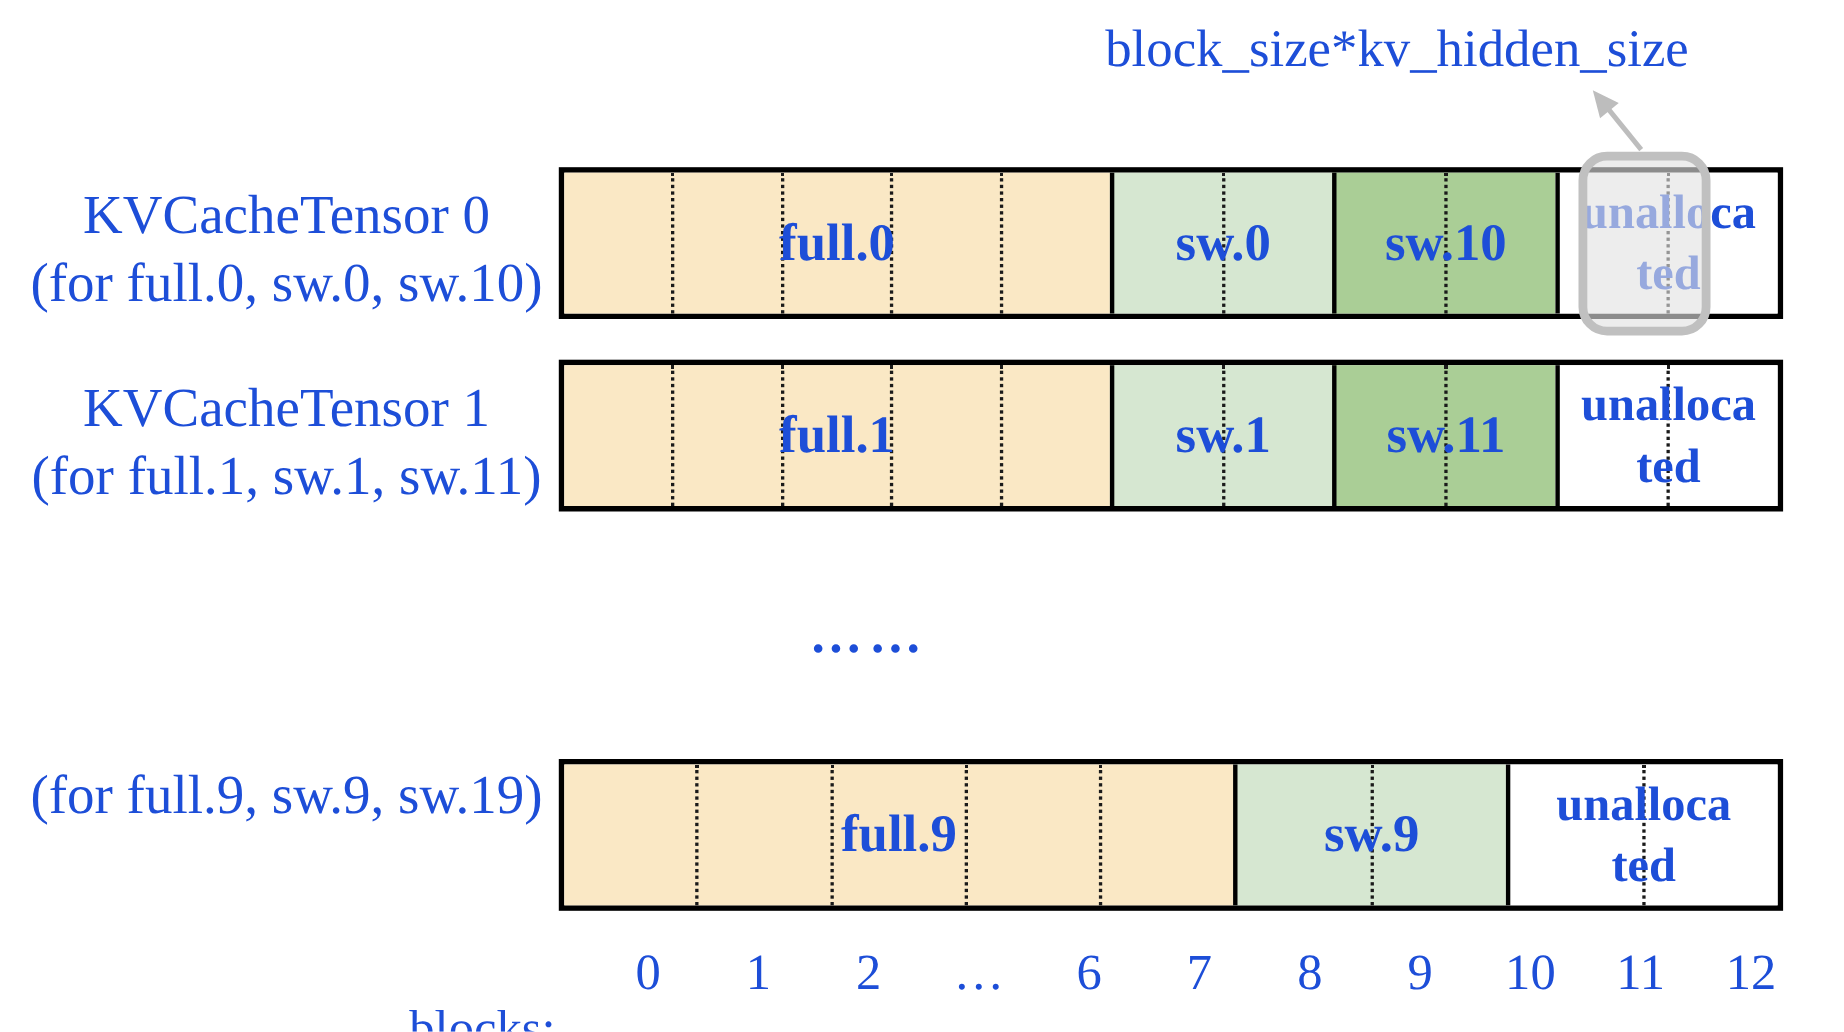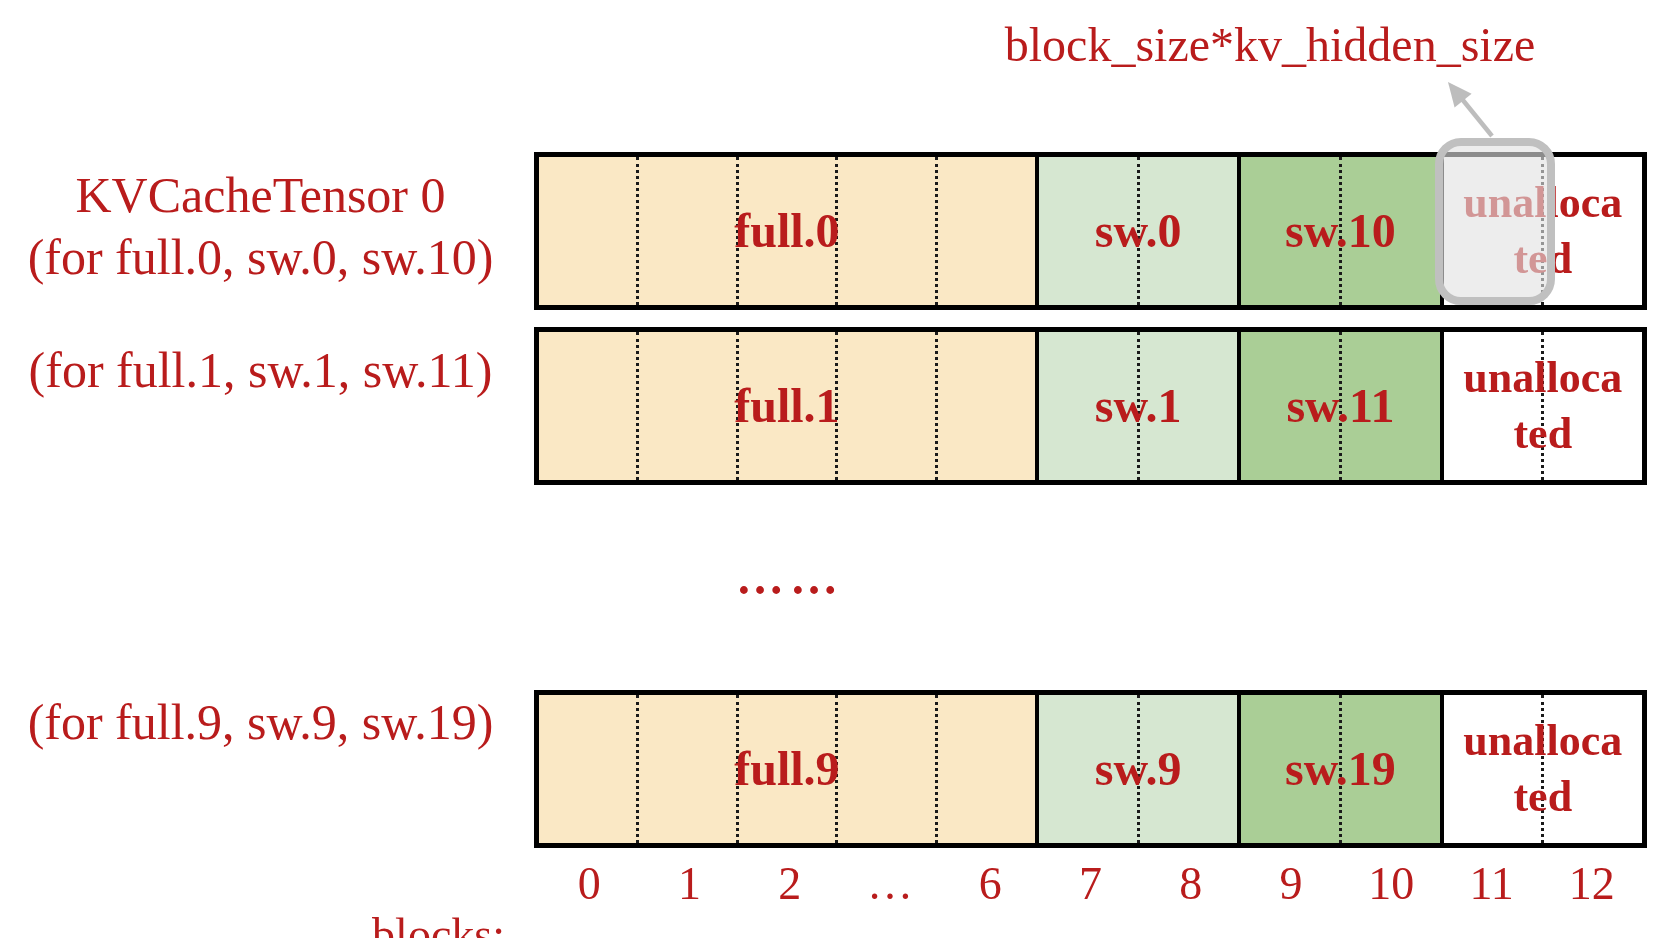--- a/index.html
+++ b/index.html
@@ -1,32 +1,32 @@
 <!DOCTYPE html>
 <html><head>
 <meta charset="utf-8">
 <style>
   html,body{margin:0;padding:0;background:#ffffff;}
   #canvas{
     position:relative;
     width:1676px;height:938px;
     background:#ffffff;
     font-family:"Liberation Serif","DejaVu Serif",serif;
-    color:#b91c1c;
+    color:#1d4ed8;
     overflow:hidden;
   }
   
   .annotation{
     position:absolute;left:990px;top:16px;width:560px;height:58px;
     font-size:48px;line-height:58px;text-align:center;white-space:nowrap;
   }
   .arrow-svg{position:absolute;left:1430px;top:70px;width:112px;height:80px;}
   
   .bar{
-    position:absolute;left:534px;width:1113px;height:158px;
+    position:absolute;left:508px;width:1113px;height:138px;
     border:5px solid #000;box-sizing:border-box;
     display:flex;background:#fff;
   }
   .bar.r0{top:152px;}
   .bar.r1{top:327px;}
   .bar.r2{top:679px;margin-top:11px;}
   .section{position:relative;height:100%;display:flex;}
   .section + .section{border-left:4px solid #000;}
   .sec-full{flex:5 5 0;background:#FAE8C5;}
   .sec-swa{flex:2 2 0;background:#D6E7D1;}
@@ -110,20 +110,21 @@
       <div class="cell"></div>
       <div class="cell"></div>
       <div class="sec-label">
         <div>unalloca</div>
         <div>ted</div>
       </div>
     </div>
   </div>
 
   <div class="row-label r1">
+    <div>KVCacheTensor 1</div>
     <div>(for full.1, sw.1, sw.11)</div>
   </div>
   <div class="bar r1">
     <div class="section sec-full">
       <div class="cell"></div>
       <div class="cell"></div>
       <div class="cell"></div>
       <div class="cell"></div>
       <div class="cell"></div>
       <div class="sec-label">full.1</div>
@@ -159,25 +160,20 @@
       <div class="cell"></div>
       <div class="cell"></div>
       <div class="cell"></div>
       <div class="cell"></div>
       <div class="sec-label">full.9</div>
     </div>
     <div class="section sec-swa">
       <div class="cell"></div>
       <div class="cell"></div>
       <div class="sec-label">sw.9</div>
-    </div>
-    <div class="section sec-swb">
-      <div class="cell"></div>
-      <div class="cell"></div>
-      <div class="sec-label">sw.19</div>
     </div>
     <div class="section sec-un">
       <div class="cell"></div>
       <div class="cell"></div>
       <div class="sec-label">
         <div>unalloca</div>
         <div>ted</div>
       </div>
     </div>
   </div>

